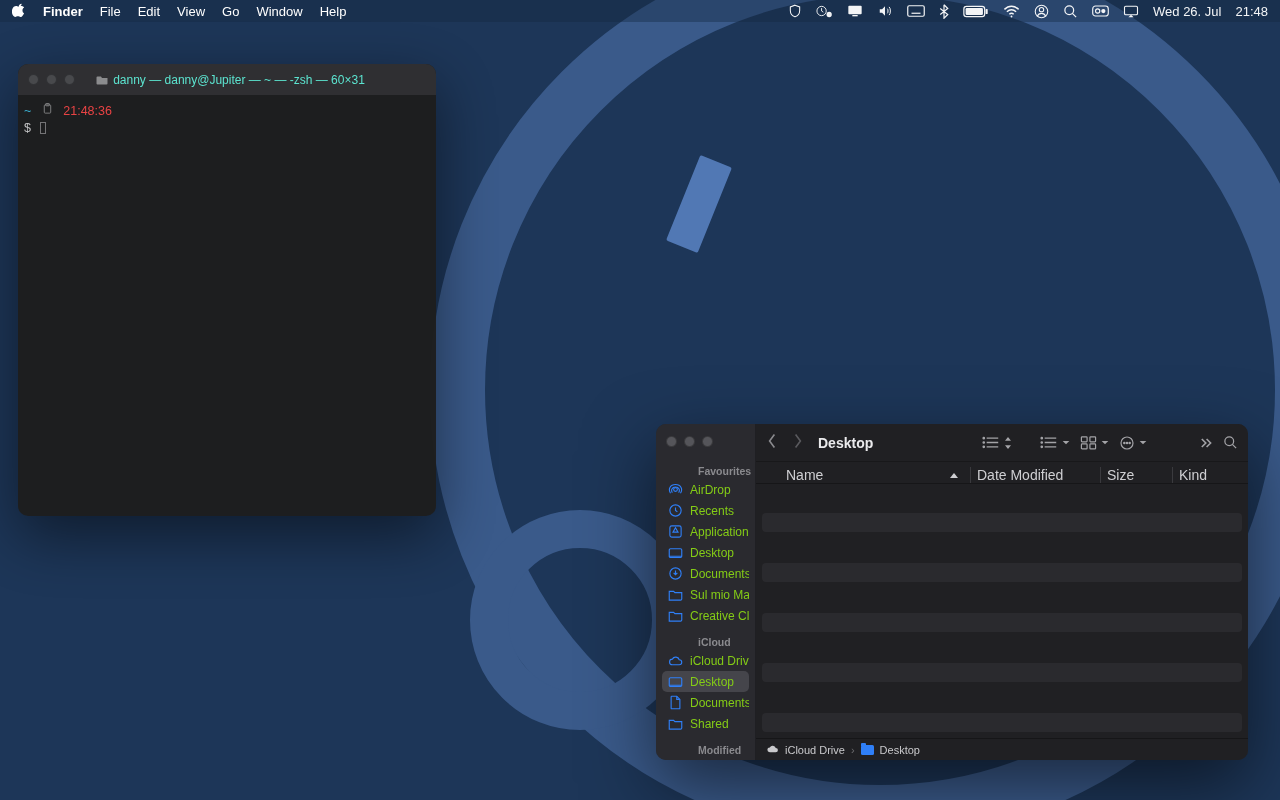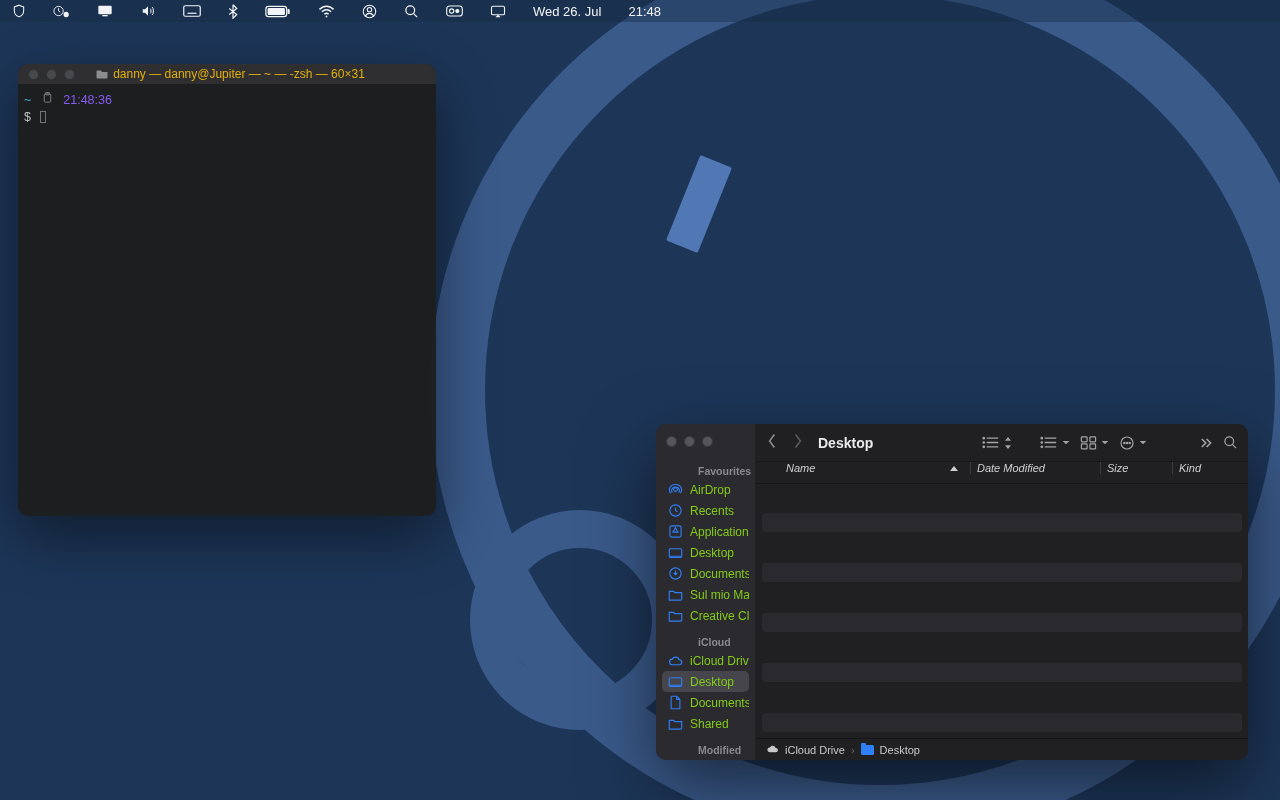--- a/index.html
+++ b/index.html
@@ -41,60 +41,60 @@
   background: rgba(20,40,65,0.4);
   display:flex; align-items:center;
   padding:0 12px;
   font-size:13px; color:#fff;
   justify-content:space-between;
   z-index:50;
 }
 .menubar-left { display:flex; align-items:center; gap:17px; }
 .menubar-left .app { font-weight:700; }
 .menubar-left span { cursor:default; }
-.menubar-right { display:flex; align-items:center; gap:27px; font-size:13px; }
+.menubar-right { display:flex; align-items:center; gap:14px; font-size:13px; }
 .menubar-right .mi { display:flex; align-items:center; opacity:0.95; }
 .menubar-right svg { display:block; }
 
 
 .terminal {
   position:absolute;
   left:18px; top:64px;
   width:418px; height:452px;
   background:#1e1e1e;
   border-radius:10px;
   box-shadow:0 20px 60px rgba(0,0,0,0.5);
   overflow:hidden;
   display:flex; flex-direction:column;
   opacity:0.97;
 }
 .term-titlebar {
-  height:20px;
+  height:31px;
   background:#302f31;
   display:flex; align-items:center;
   padding:0 10px;
   gap:7px;
-  color:#eab308;
+  color:#5eead4;
   font-size:12px;
 }
 .traffic { display:flex; gap:7px; }
 .traffic .dot { width:11px; height:11px; border-radius:50%; background:#4a4a4c; border:0.5px solid rgba(0,0,0,0.3); }
 .term-title { flex:1; text-align:center; display:flex; align-items:center; justify-content:center; gap:5px;}
 .term-body {
   flex:1;
   padding:8px 6px;
   font-family: Menlo, Consolas, monospace;
   font-size:12.5px;
   line-height:1.35;
   color:#c6c6c6;
 }
 .term-body .line1 { }
 .term-body .tilde { color:#3ab0d1; }
 .term-body .clip { color:#888; margin-left:7px;}
-.term-body .time { color:#8b5cf6; margin-left:7px; font-weight:500;}
+.term-body .time { color:#ef4444; margin-left:7px; font-weight:500;}
 .term-body .line2 { }
 .term-body .dollar { color:#c6c6c6; }
 .term-body .cursor {
   display:inline-block; width:6px; height:12px;
   border:1px solid #777;
   margin-left:6px; margin-bottom:-2px;
 }
 
 
 .finder {
@@ -134,25 +134,24 @@
   border-bottom:1px solid rgba(0,0,0,0.25);
   color:#a3a3a7;
 }
 .tb-nav { display:flex; gap:14px; color:#707074;}
 .tb-title { color:#eaeaec; font-weight:600; font-size:14px; margin-left:4px;}
 .tb-spacer { flex:1; }
 .tb-btn { display:flex; align-items:center; gap:4px; color:#a3a3a7; }
 .tb-btn svg { display:block; }
 
 .finder-headers {
-  height:22px; display:flex; align-items:flex-start;
-  font-size:11px; color:#cfcfd2;
+  height:22px; display:flex; align-items:flex-end;
+  font-size:14px; color:#cfcfd2;
   border-bottom:1px solid rgba(0,0,0,0.3);
   padding-left:30px;
-  font-style:italic;
 }
 .fh-name { flex:1; display:flex; align-items:center; gap:6px;}
 .fh-date { width:130px; border-left:1px solid #3a3a3e; padding-left:6px;}
 .fh-size { width:72px; border-left:1px solid #3a3a3e; padding-left:6px;}
 .fh-kind { width:76px; border-left:1px solid #3a3a3e; padding-left:6px;}
 .finder-rows { flex:1; overflow:hidden; padding:4px 6px 0 6px;}
 .frow { height:19px; border-radius:4px; margin-bottom:6px;}
 .frow.alt { background:#2a2a2e; }
 .finder-path {
   height:22px; display:flex; align-items:center; gap:6px;
@@ -171,20 +170,34 @@
 </head>
 <body>
 
 <div class="wallpaper">
   <div class="circle-large"></div>
   <div class="circle-small"></div>
   <div class="slash"></div>
 </div>
 
 <div class="menubar">
+  <div class="menubar-left">
+    <span>
+      <svg width="14" height="14" viewBox="0 0 24 24" fill="#fff">
+          <path d="M16.5 1.5c0 1.3-.5 2.5-1.4 3.4-.9 1-2.3 1.7-3.6 1.6-.2-1.3.5-2.6 1.3-3.5.9-1 2.5-1.6 3.7-1.5zM20.7 17.4c-.6 1.3-1 1.9-1.7 3-1.1 1.6-2.6 3.6-4.5 3.6-1.7 0-2.1-1.1-4.4-1.1s-2.8 1.1-4.4 1.1c-1.9 0-3.3-1.8-4.4-3.4C-1 16.4-.3 11.2 1.5 8.4 2.8 6.4 4.8 5.2 6.7 5.2c1.9 0 3.1 1.1 4.7 1.1 1.5 0 2.5-1.1 4.7-1.1 1.7 0 3.5.9 4.7 2.5-4.1 2.3-3.5 8.2-.1 9.7z"></path>
+        </svg>
+    </span>
+    <span class="app">Finder</span>
+    <span>File</span>
+    <span>Edit</span>
+    <span>View</span>
+    <span>Go</span>
+    <span>Window</span>
+    <span>Help</span>
+  </div>
   <div class="menubar-right">
     <span class="mi">
         <svg width="14" height="14" viewBox="0 0 24 24" fill="none" stroke="#fff" stroke-width="1.8">
           <path d="M12 2l8 3v6c0 5-3.4 9.5-8 11-4.6-1.5-8-6-8-11V5l8-3z"></path>
         </svg>
       </span>
     <span class="mi">
         <svg width="17" height="14" viewBox="0 0 28 24" fill="none" stroke="#fff" stroke-width="1.6">
           <circle cx="9" cy="12" r="8"></circle>
           <path d="M9 7v5l3 2"></path>

